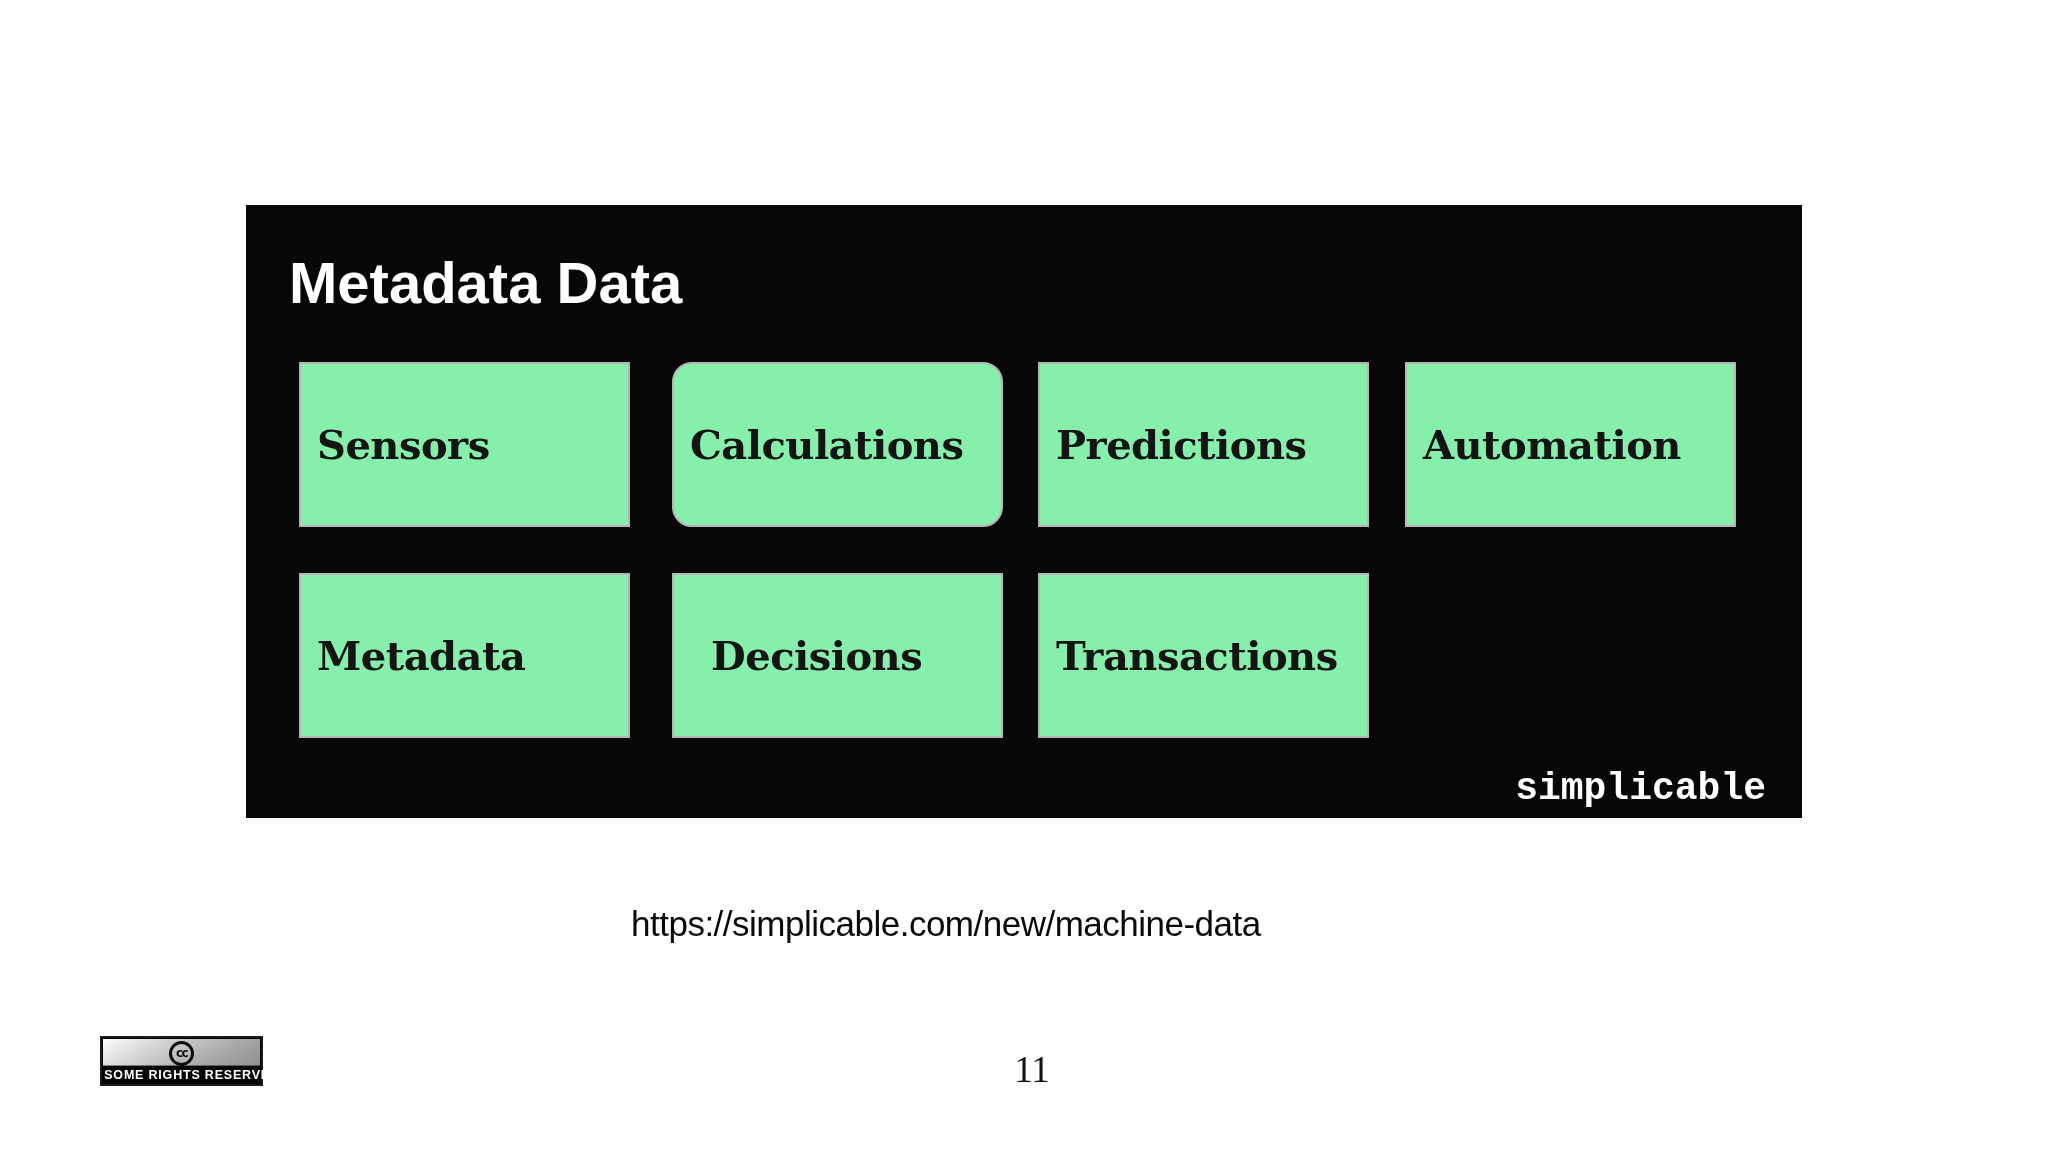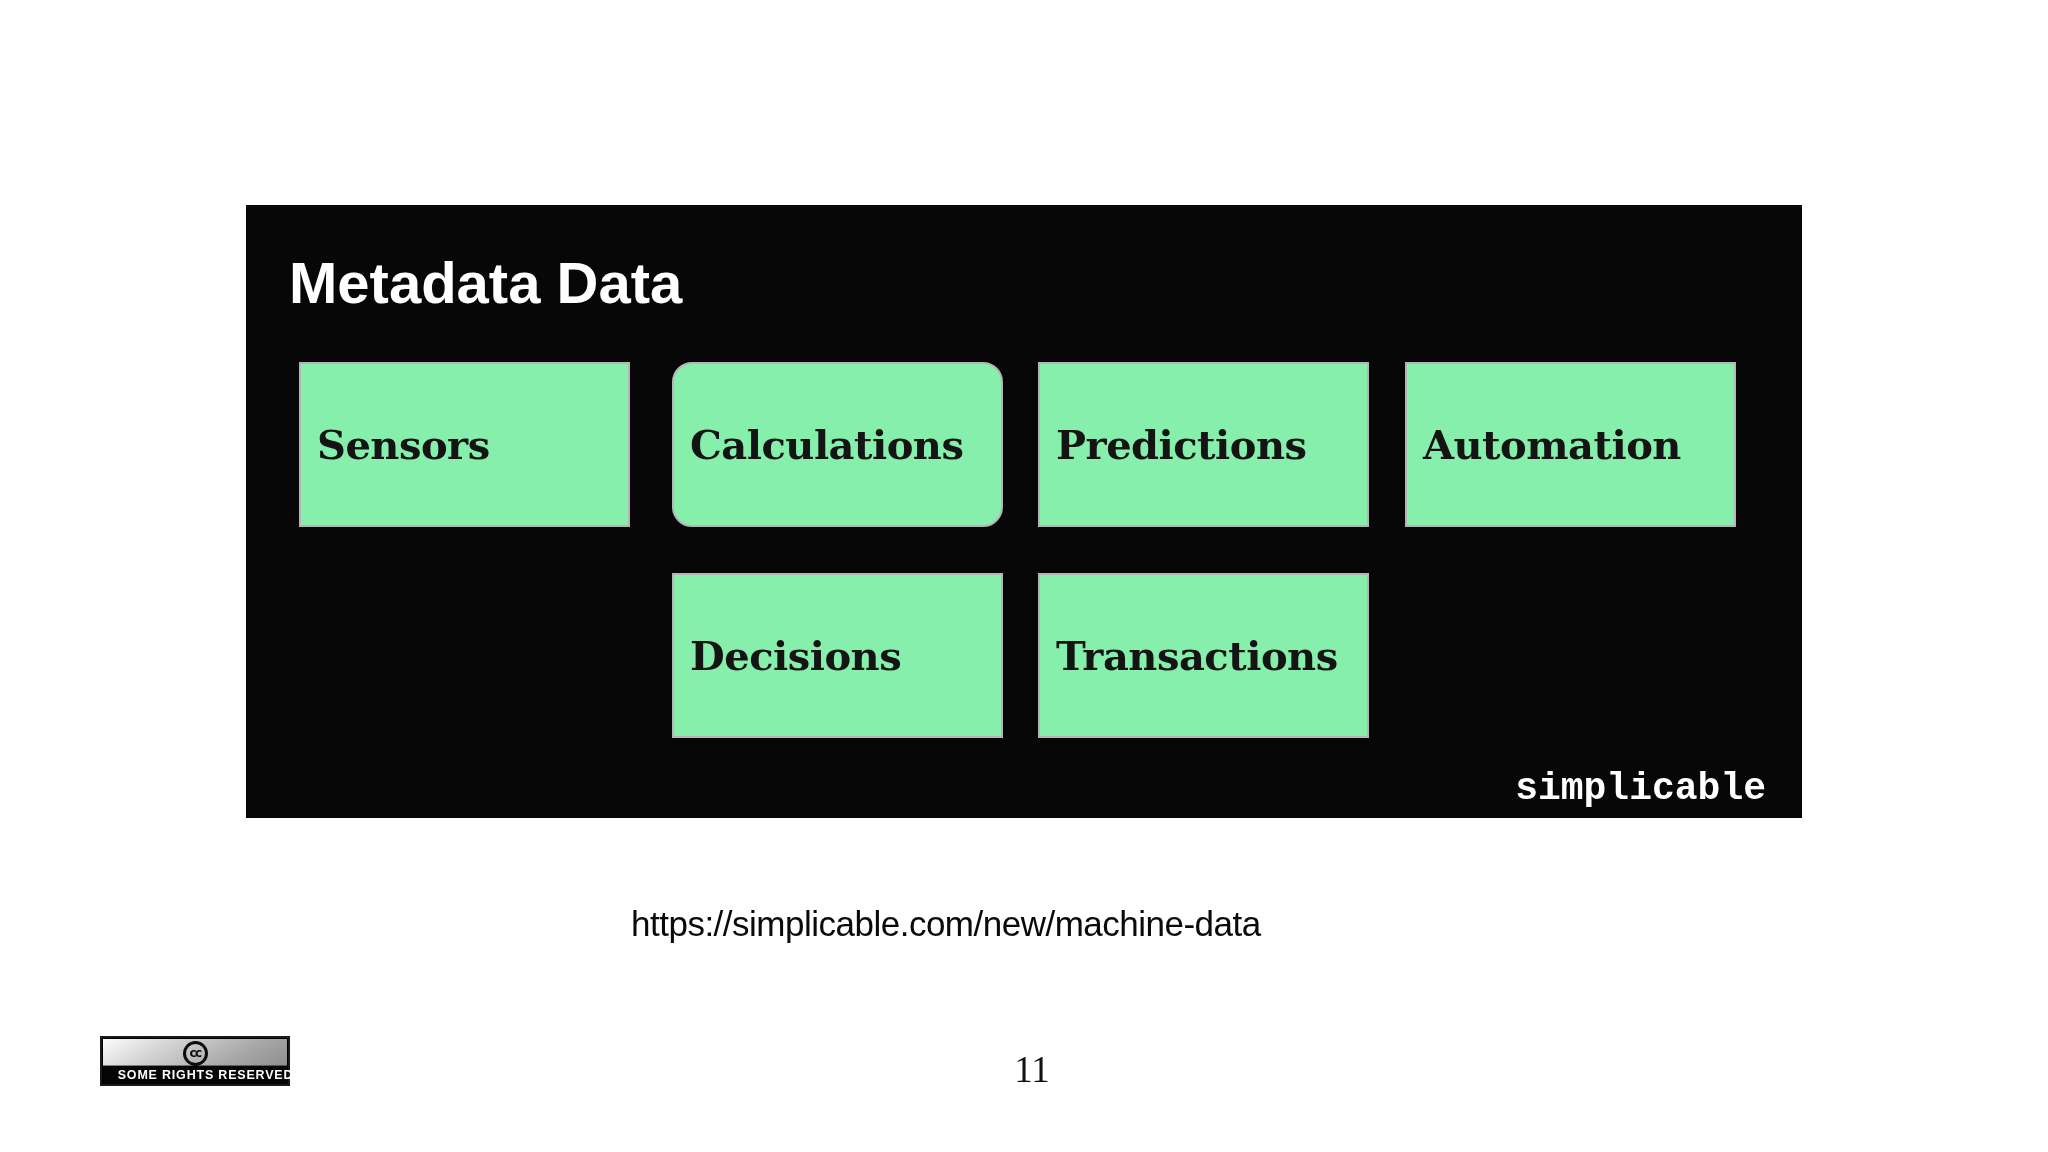--- a/index.html
+++ b/index.html
@@ -54,21 +54,21 @@
     color: #141414;
     padding-left: 16px;
     white-space: nowrap;
     letter-spacing: -0.5px;
   }
   .pos-r1c1 { left: 53px;   top: 157px; }
   .pos-r1c2 { left: 426px;  top: 157px; border-radius: 20px; }
   .pos-r1c3 { left: 792px;  top: 157px; }
   .pos-r1c4 { left: 1159px; top: 157px; }
   .pos-r2c1 { left: 53px;   top: 368px; }
-  .pos-r2c2 { left: 426px;  top: 368px; }
+  .pos-r2c2 { left: 426px;  top: 368px; padding-left: 21px; }
   .pos-r2c3 { left: 792px;  top: 368px; }
 
   .brand-text {
     position: absolute;
     right: 36px;
     bottom: 8px;
     color: #ffffff;
     font-family: Liberation Mono, monospace;
     font-weight: bold;
     font-size: 38px;
@@ -99,21 +99,21 @@
     font-family: Liberation Serif, serif;
     font-size: 37px;
     color: #111111;
   }
 
   
   .cc-badge {
     position: absolute;
     left: 100px;
     top: 1036px;
-    width: 190px;
+    width: 163px;
     height: 50px;
     background: #000000;
     border: 2px solid #1a1a1a;
     box-sizing: border-box;
   }
   .cc-badge-top {
     position: absolute;
     left: 1px;
     right: 1px;
     top: 1px;
@@ -174,20 +174,23 @@
     </div>
     <div class="category-box pos-r1c2">
       <span class="box-label">Calculations</span>
     </div>
     <div class="category-box pos-r1c3">
       <span class="box-label">Predictions</span>
     </div>
     <div class="category-box pos-r1c4">
       <span class="box-label">Automation</span>
     </div>
+    <div class="category-box pos-r2c1">
+      <span class="box-label">Metadata</span>
+    </div>
     <div class="category-box pos-r2c2">
       <span class="box-label">Decisions</span>
     </div>
     <div class="category-box pos-r2c3">
       <span class="box-label">Transactions</span>
     </div>
 
     <div class="brand-text">simplicable</div>
   </div>
 

